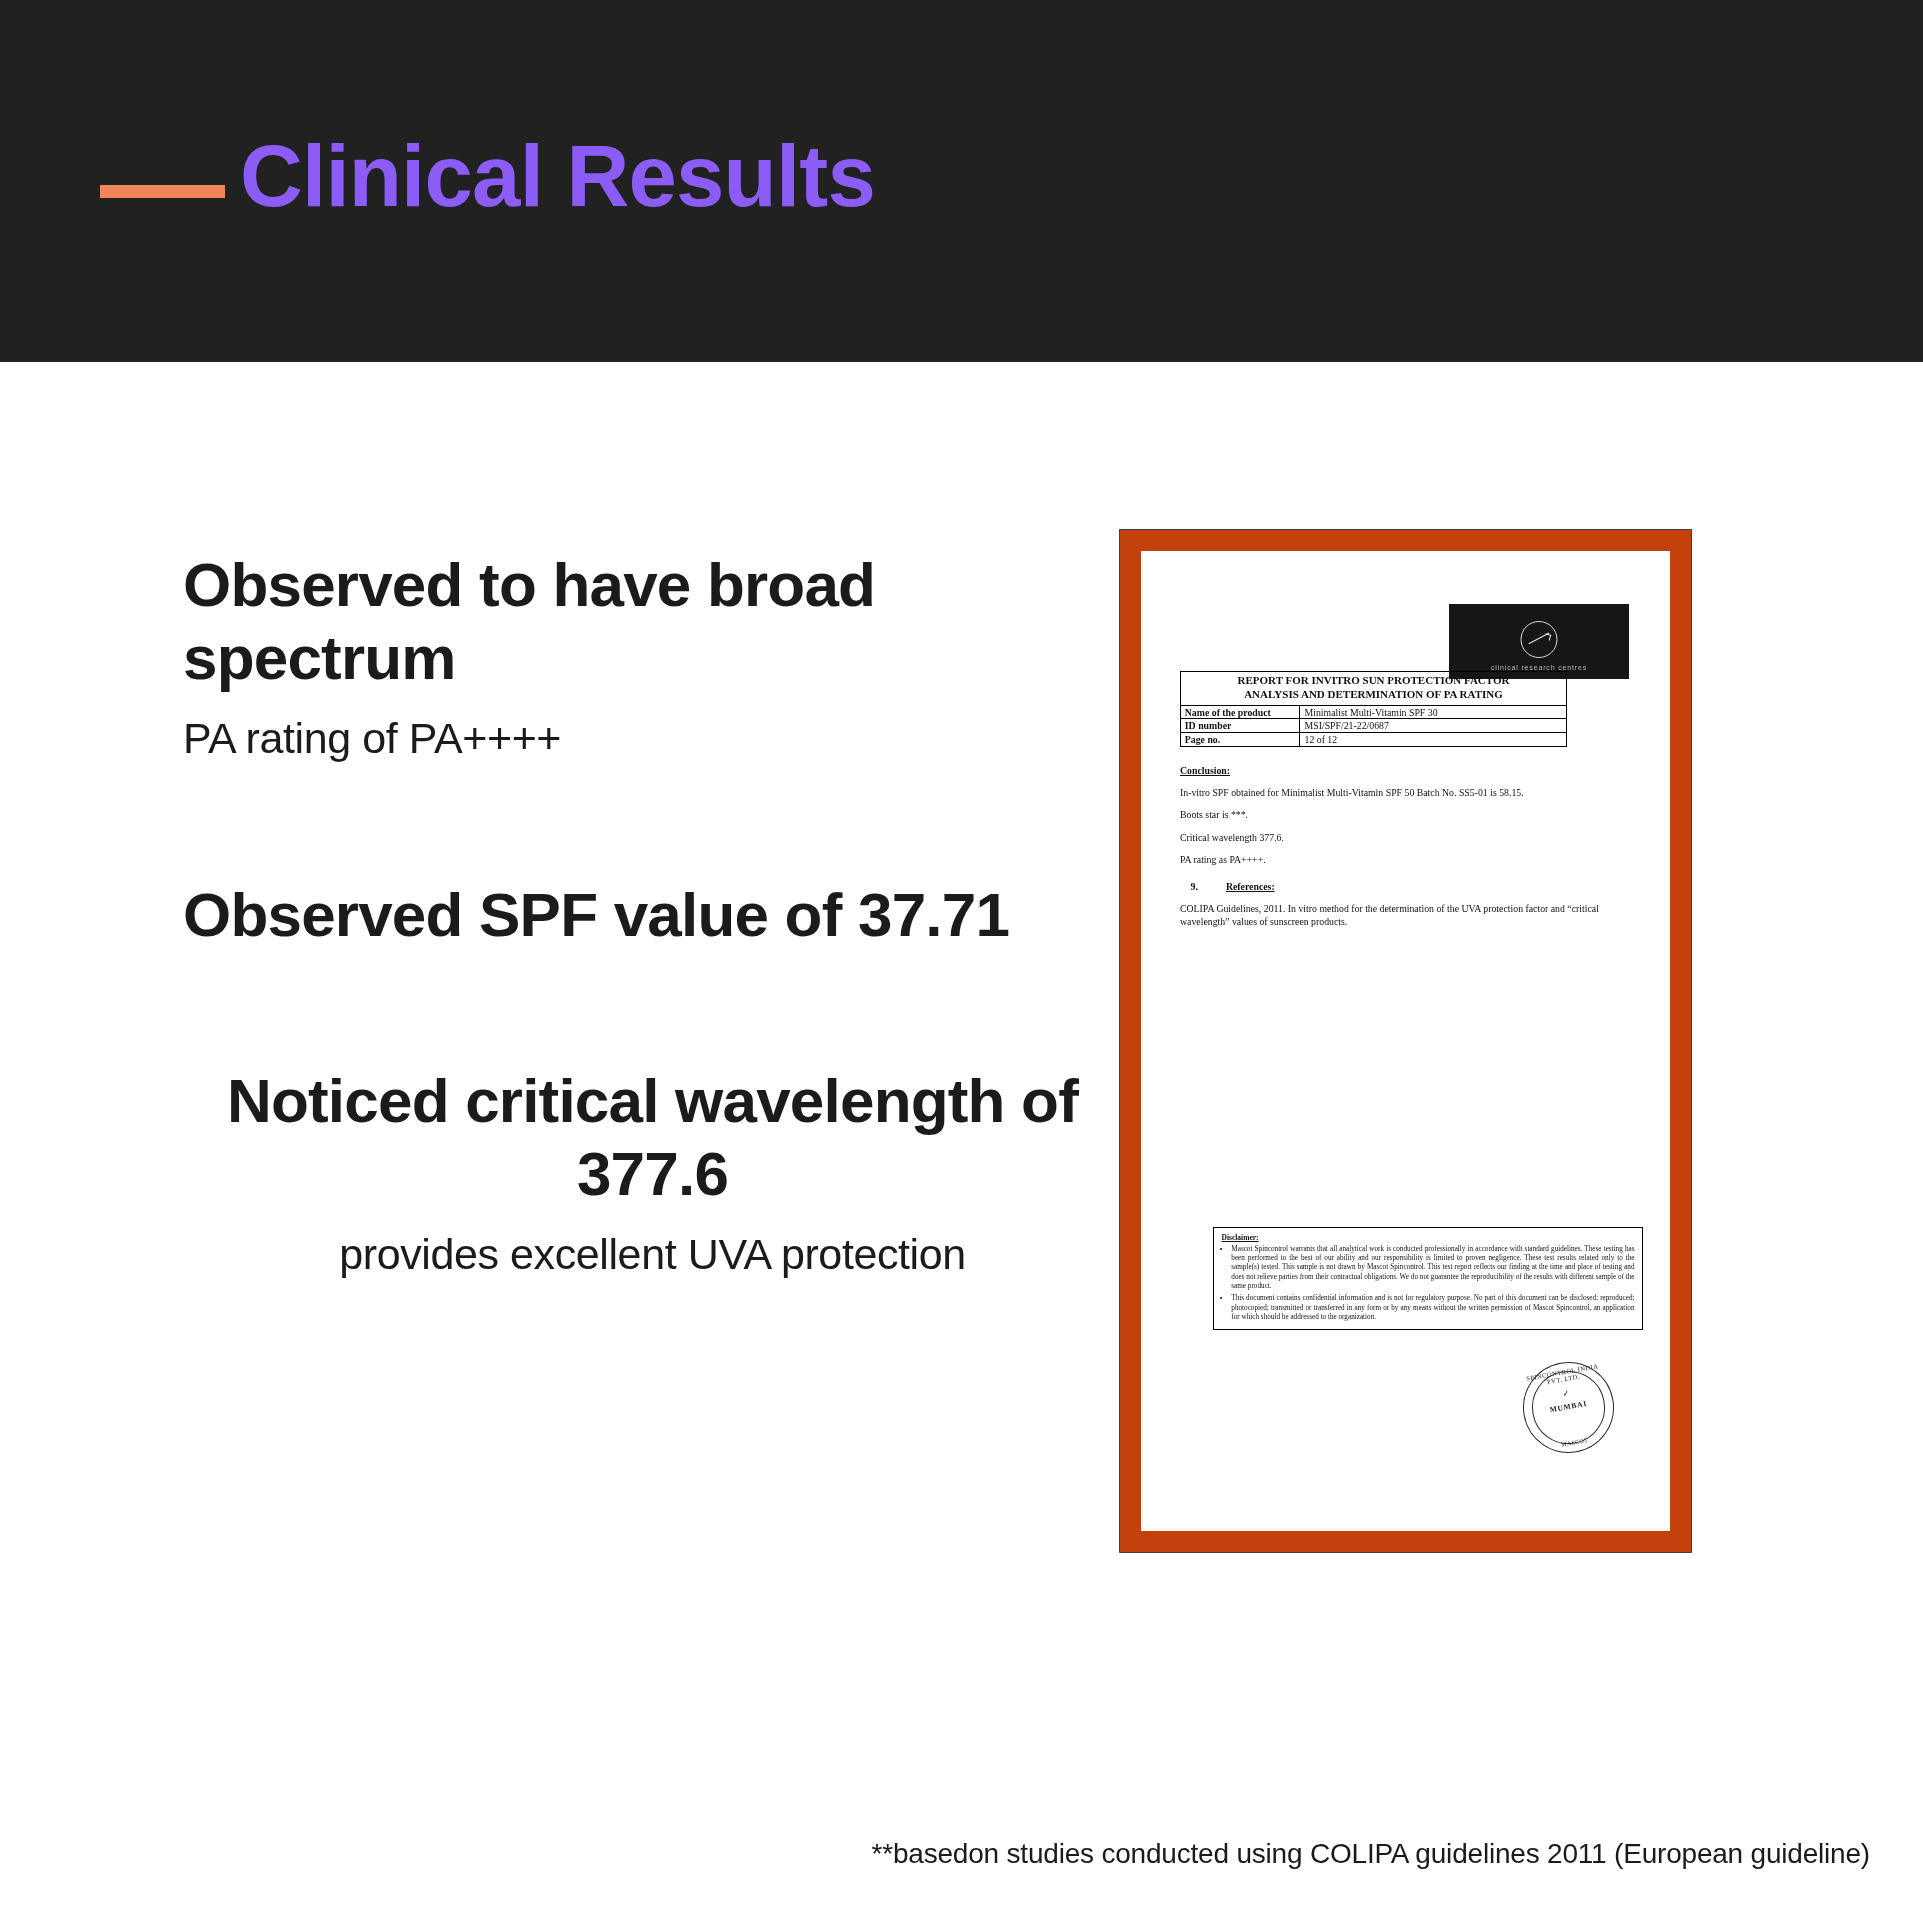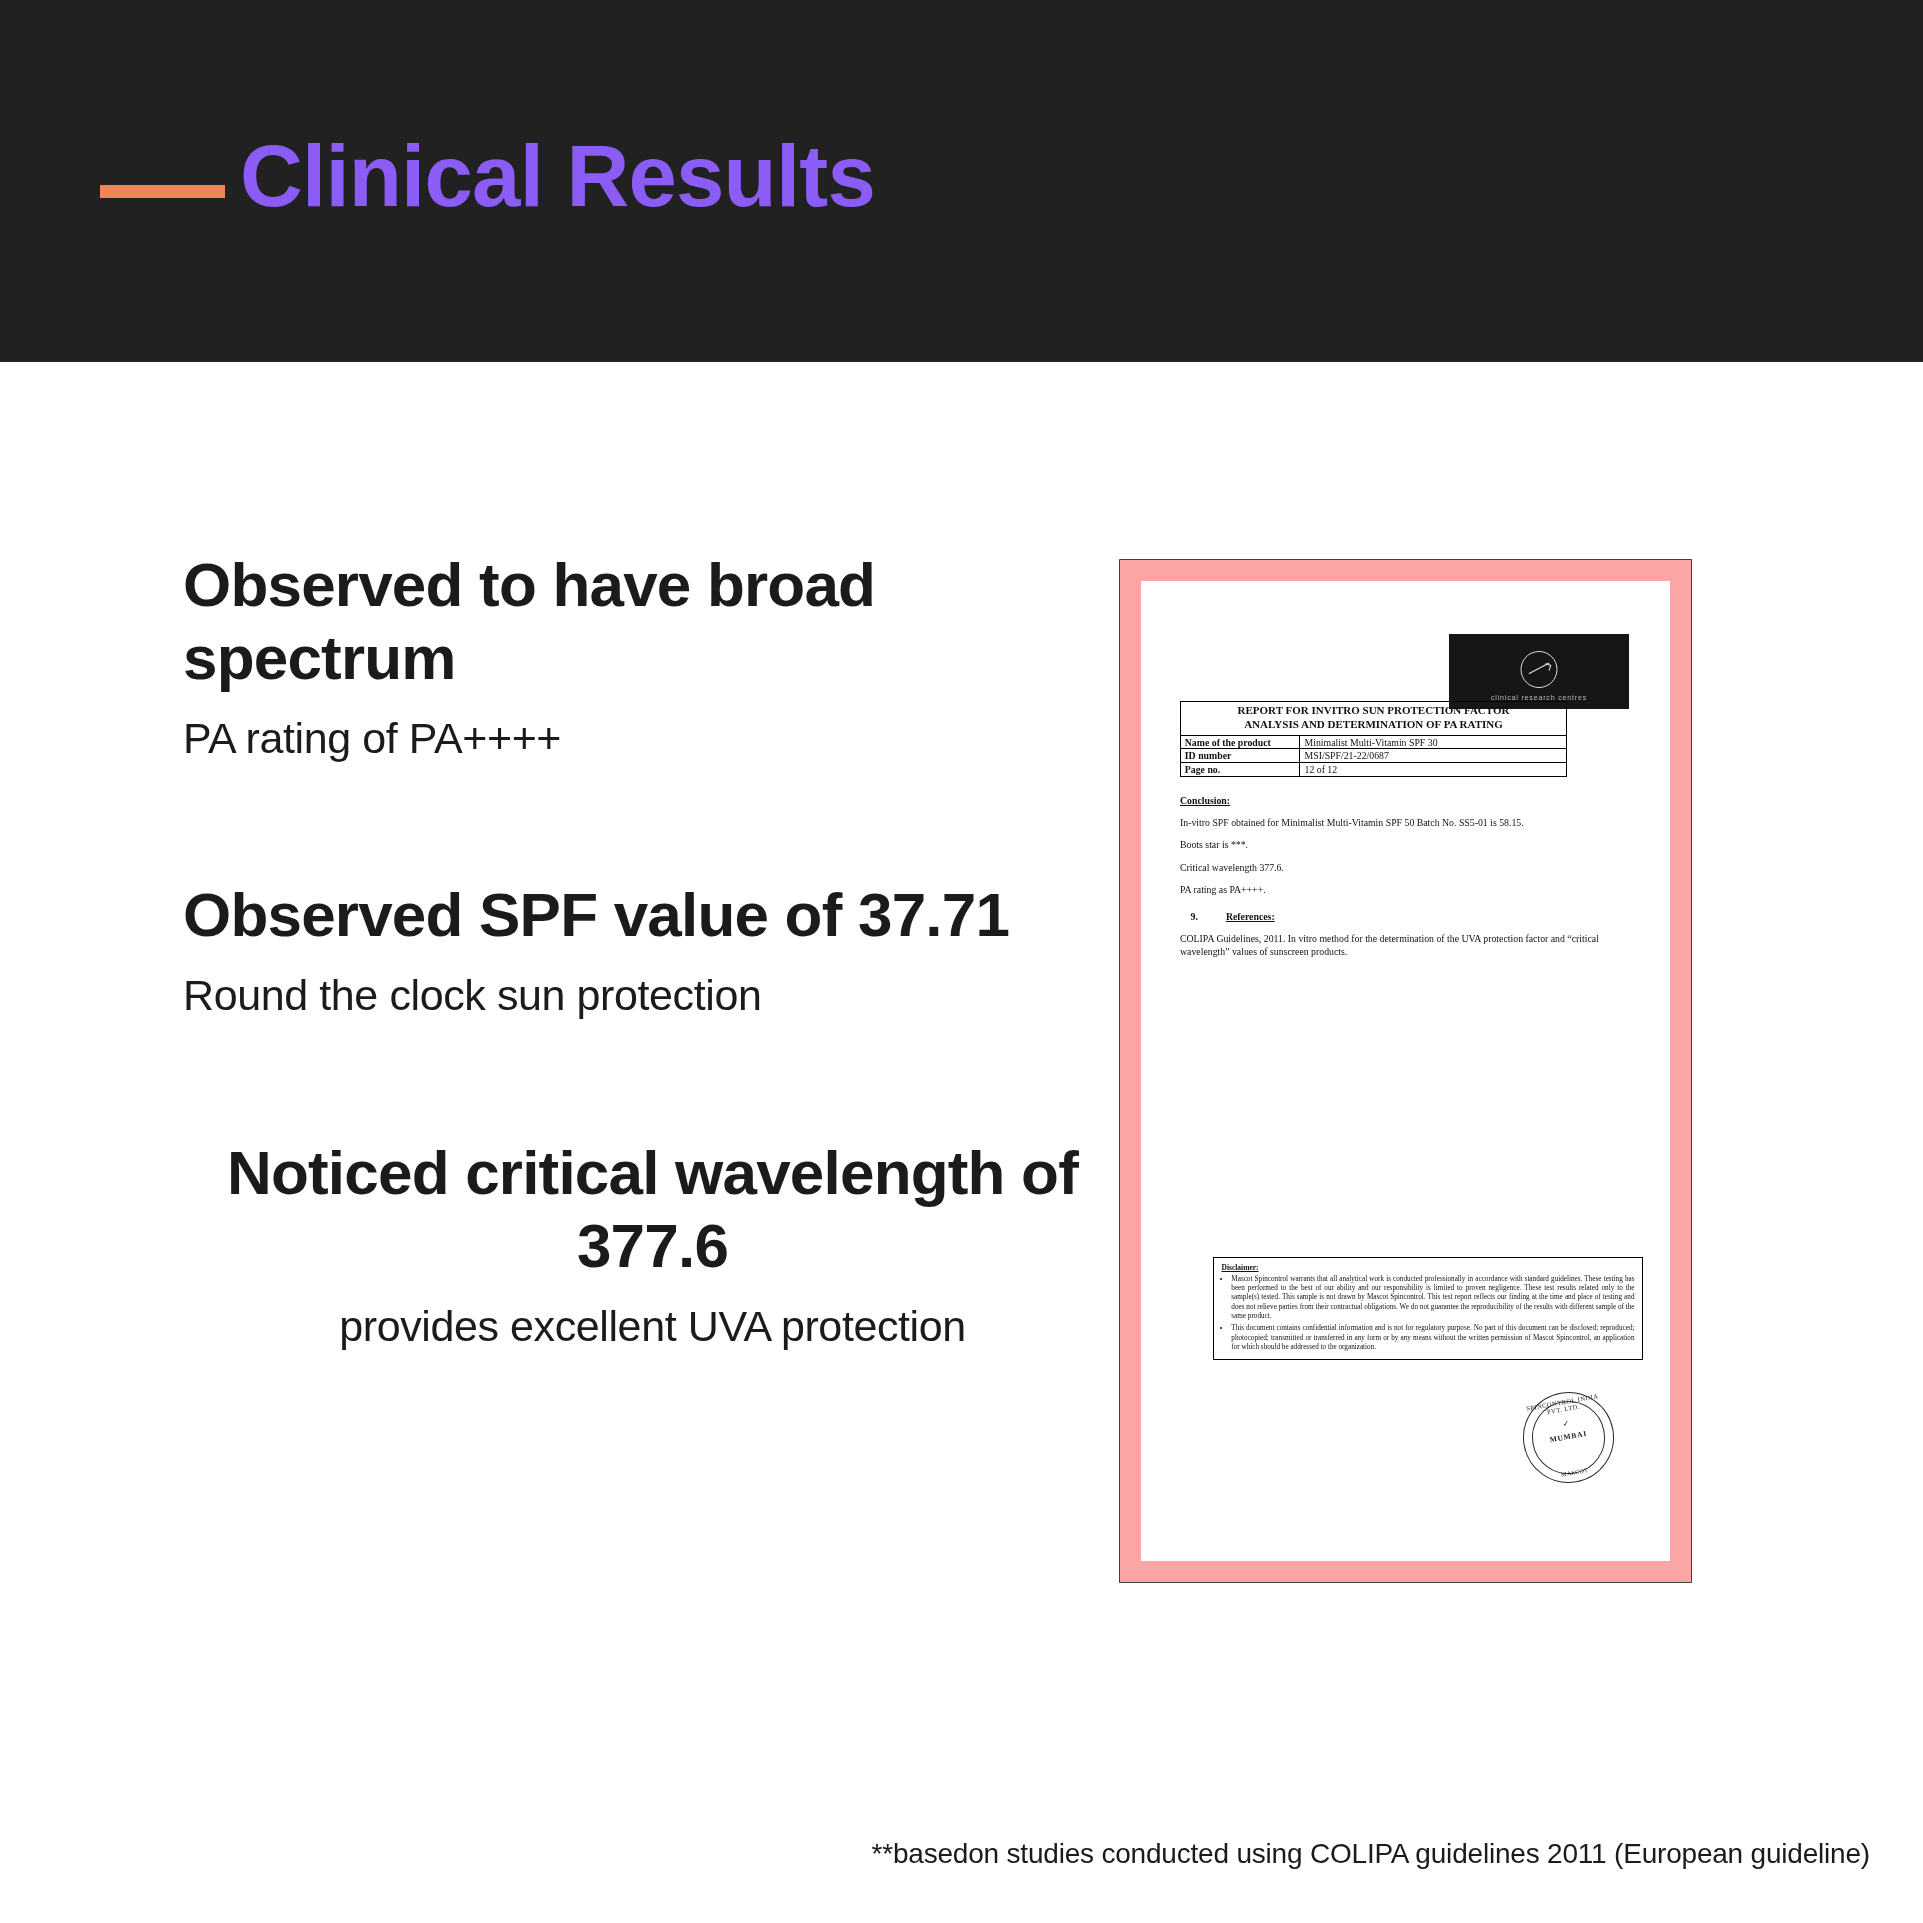--- a/index.html
+++ b/index.html
@@ -68,24 +68,24 @@
     color: #1b1b1b;
     line-height: 1.3;
     margin-top: 16.5px;
     letter-spacing: -0.4px;
   }
 
   
   .frame {
     position: absolute;
     left: 1120px;
-    top: 560px;
+    top: 530px;
     width: 571px;
     height: 1022px;
-    background: #fca5a5;
+    background: #c2410c;
     box-shadow: 0 0 0 0.8px #111;
   }
   .frame-inner {
     position: absolute;
     left: 21px;
     top: 21px;
     right: 21px;
     bottom: 21px;
     background: #ffffff;
   }
@@ -330,21 +330,20 @@
 
 <div class="left-col">
 
   <div class="claim">
     <div class="claim-title">Observed to have broad spectrum</div>
     <div class="claim-sub">PA rating of PA++++</div>
   </div>
 
   <div class="claim">
     <div class="claim-title">Observed SPF value of 37.71</div>
-    <div class="claim-sub">Round the clock sun protection</div>
   </div>
 
   <div class="claim">
     <div class="claim-title">Noticed critical wavelength of 377.6</div>
     <div class="claim-sub">provides excellent UVA protection</div>
   </div>
 
 </div>
 
 <div class="frame">

